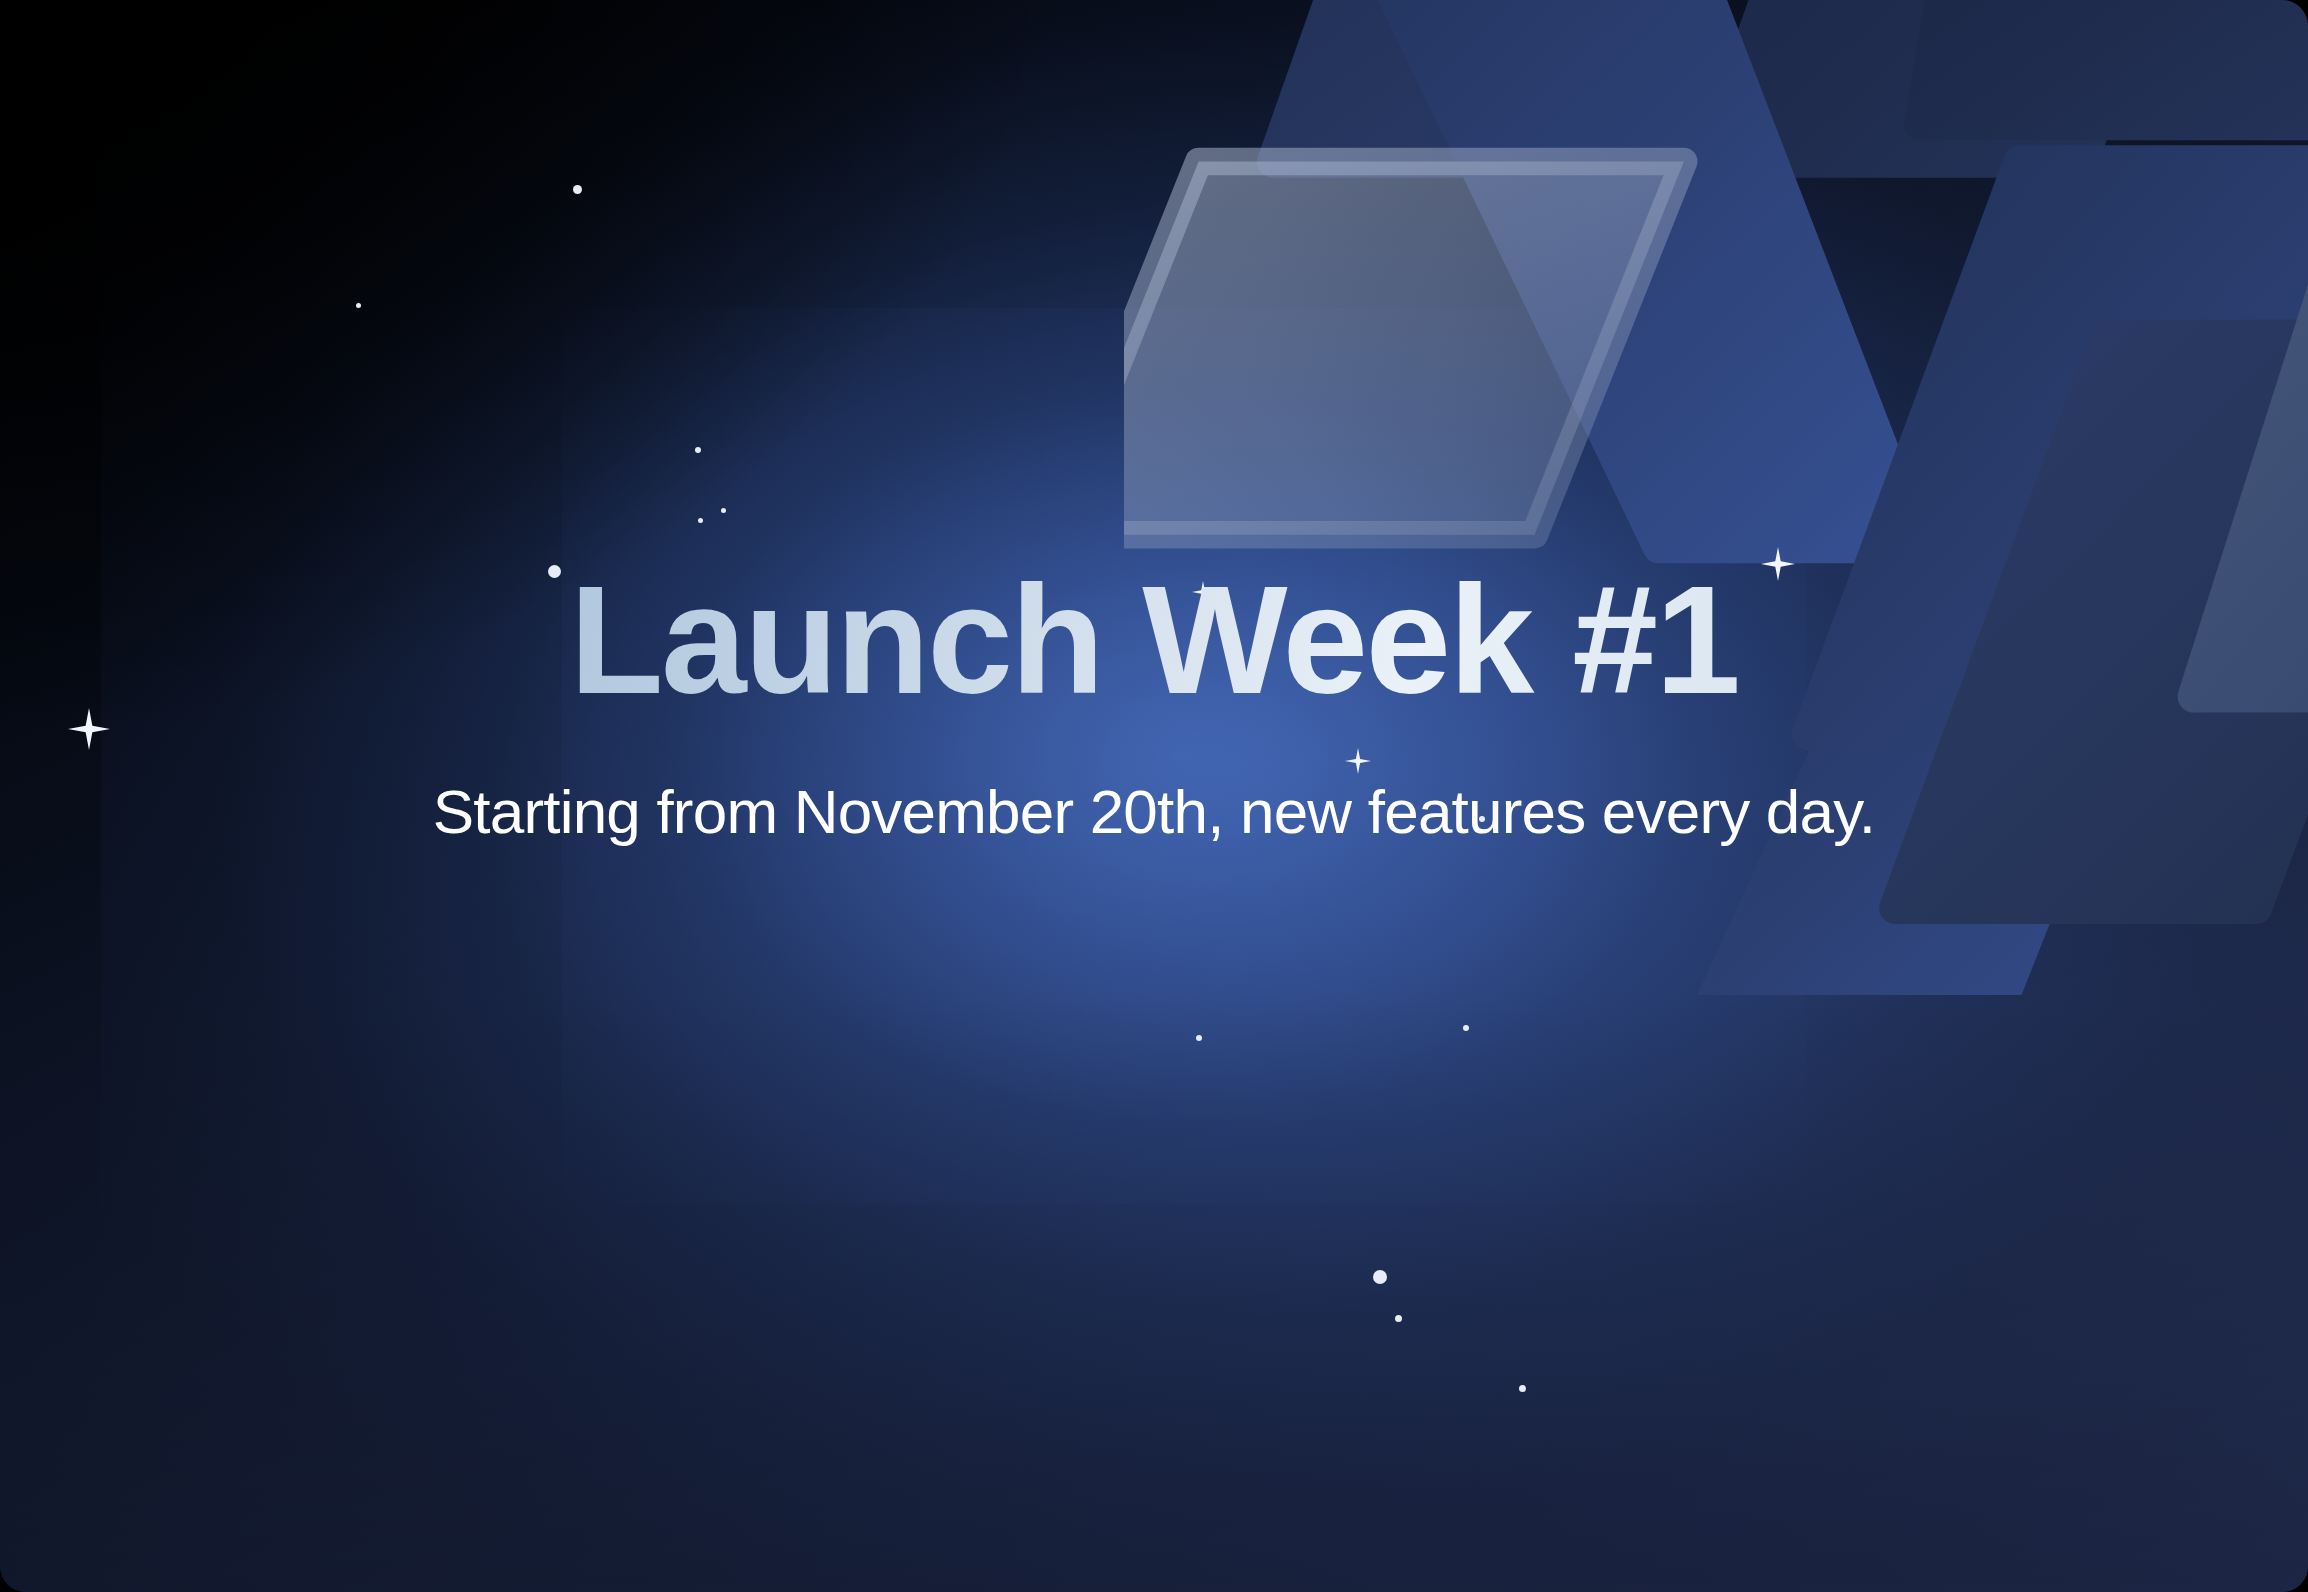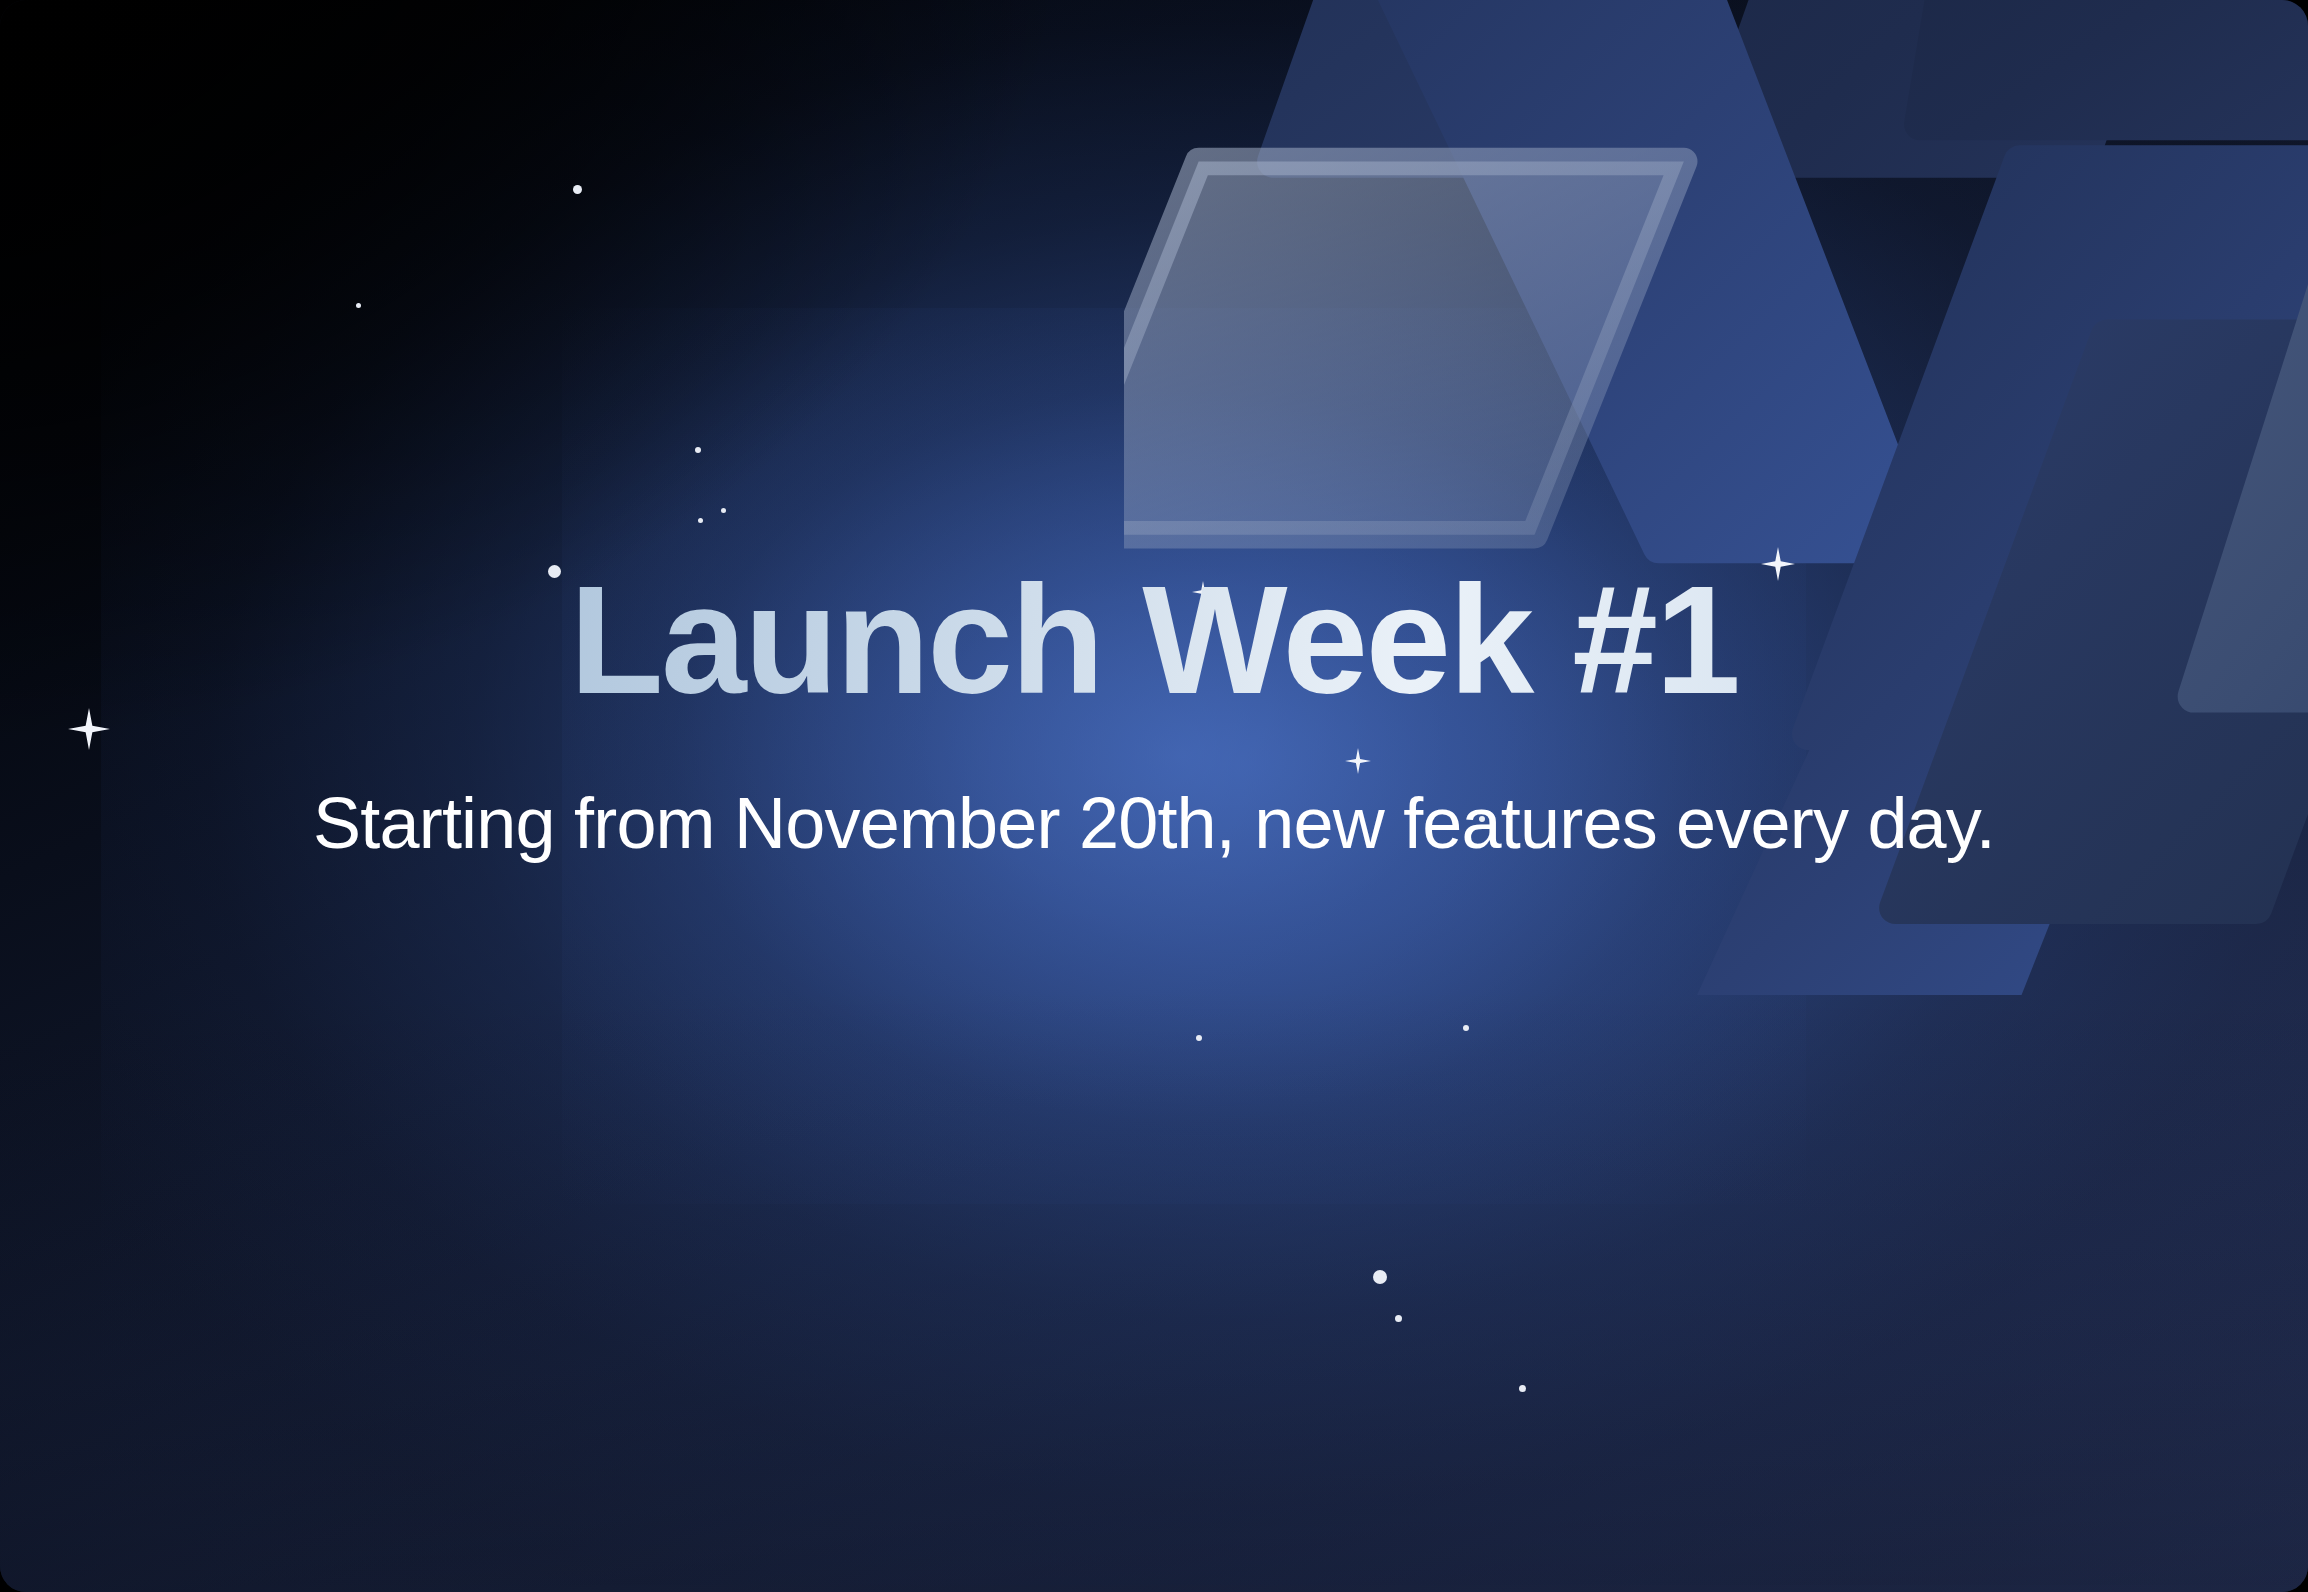--- a/index.html
+++ b/index.html
@@ -158,23 +158,23 @@
         #d6e2ee 48%,
         #eaf1f8 72%,
         #dce7f2 100%);
     -webkit-background-clip: text;
     background-clip: text;
     color: transparent;
     -webkit-text-fill-color: transparent;
   }
 
   .subheadline {
-    margin: 6px;
+    margin: 0;
     padding-top: 64px;
-    font-size: 72px;
+    font-size: 62px;
     line-height: 1.0;
     font-weight: 400;
     letter-spacing: -0.8px;
     white-space: nowrap;
     color: #ffffff;
   }
 </style>
 </head>
 <body>
 

